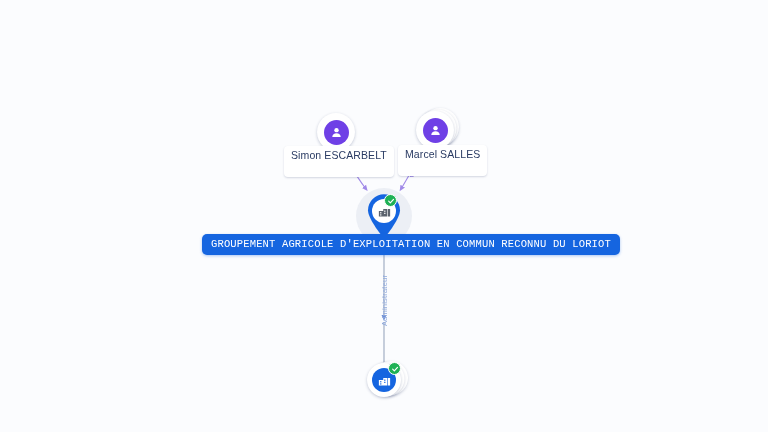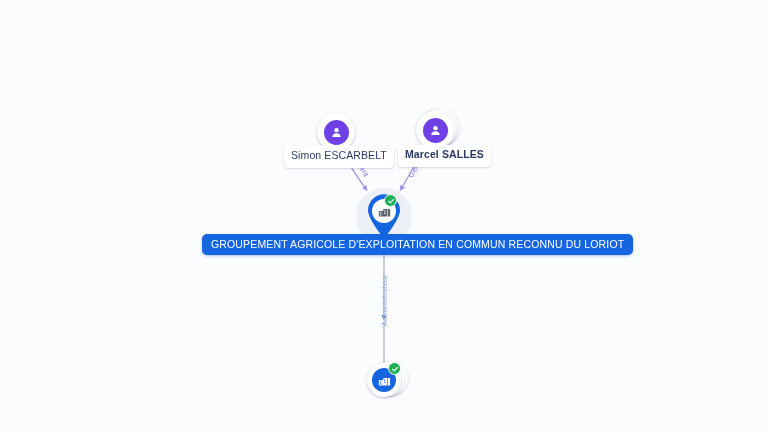--- a/index.html
+++ b/index.html
@@ -151,35 +151,36 @@
     box-sizing: border-box;
   }
   .verified-badge svg { display: block; }
 
   
   .node-label {
     position: absolute;
     background: #ffffff;
     color: #2a3b63;
     border-radius: 4px;
-    padding: 3px 7px 7px 7px;
+    padding: 3px 7px 16px 7px;
     font-size: 10.5px;
     line-height: 12px;
     white-space: nowrap;
     box-shadow: 0 1px 2px rgba(25,40,90,0.18);
     letter-spacing: 0.1px;
   }
   .node-label.primary {
     background: #1565e0;
     color: #ffffff;
     border-radius: 5px;
     padding: 4px 9px 5px 9px;
     font-size: 10.5px;
     letter-spacing: 0.15px;
     box-shadow: 0 1px 3px rgba(21,101,224,0.35);
+    font-family: Liberation Mono, monospace;
   }
 
   
   .edge-label {
     position: absolute;
     font-size: 7.5px;
     white-space: nowrap;
     letter-spacing: 0.2px;
     transform-origin: center center;
   }
@@ -232,21 +233,21 @@
     <div class="stack-card s1"></div>
     <div class="avatar-disc">
       <div class="avatar-inner">
         <svg width="15" height="15" viewBox="0 0 24 24" aria-hidden="true">
           <circle cx="12" cy="8.2" r="3.5" fill="#ffffff"></circle>
           <path d="M5.2 19.2c0-3.7 3.1-6 6.8-6s6.8 2.3 6.8 6z" fill="#ffffff"></path>
         </svg>
       </div>
     </div>
   </div>
-  <div class="node-label" style="left:398px; top:145px;font-weight:bold;">Marcel SALLES</div>
+  <div class="node-label" style="left:398px; top:145px;">Marcel SALLES</div>
 
   <div class="pin-node" style="left:356px; top:188px;">
     <div class="pin-halo"></div>
     <svg class="pin-shape" viewBox="0 0 40 48" xmlns="http://www.w3.org/2000/svg">
       <path d="M20 47.5 C20 47.5 4 28.5 4 19.2 A16 16 0 1 1 36 19.2 C36 28.5 20 47.5 20 47.5 Z" fill="#1565e0"></path>
     </svg>
     <div class="pin-icon-wrap">
       <svg width="15" height="15" viewBox="0 0 24 24" aria-hidden="true">
         <path d="M3 20 L3 11 L10 11 L10 8 L16 8 L16 20 Z" fill="#5b636e"></path>
         <rect x="17" y="8" width="4" height="12" fill="#5b636e"></rect>

